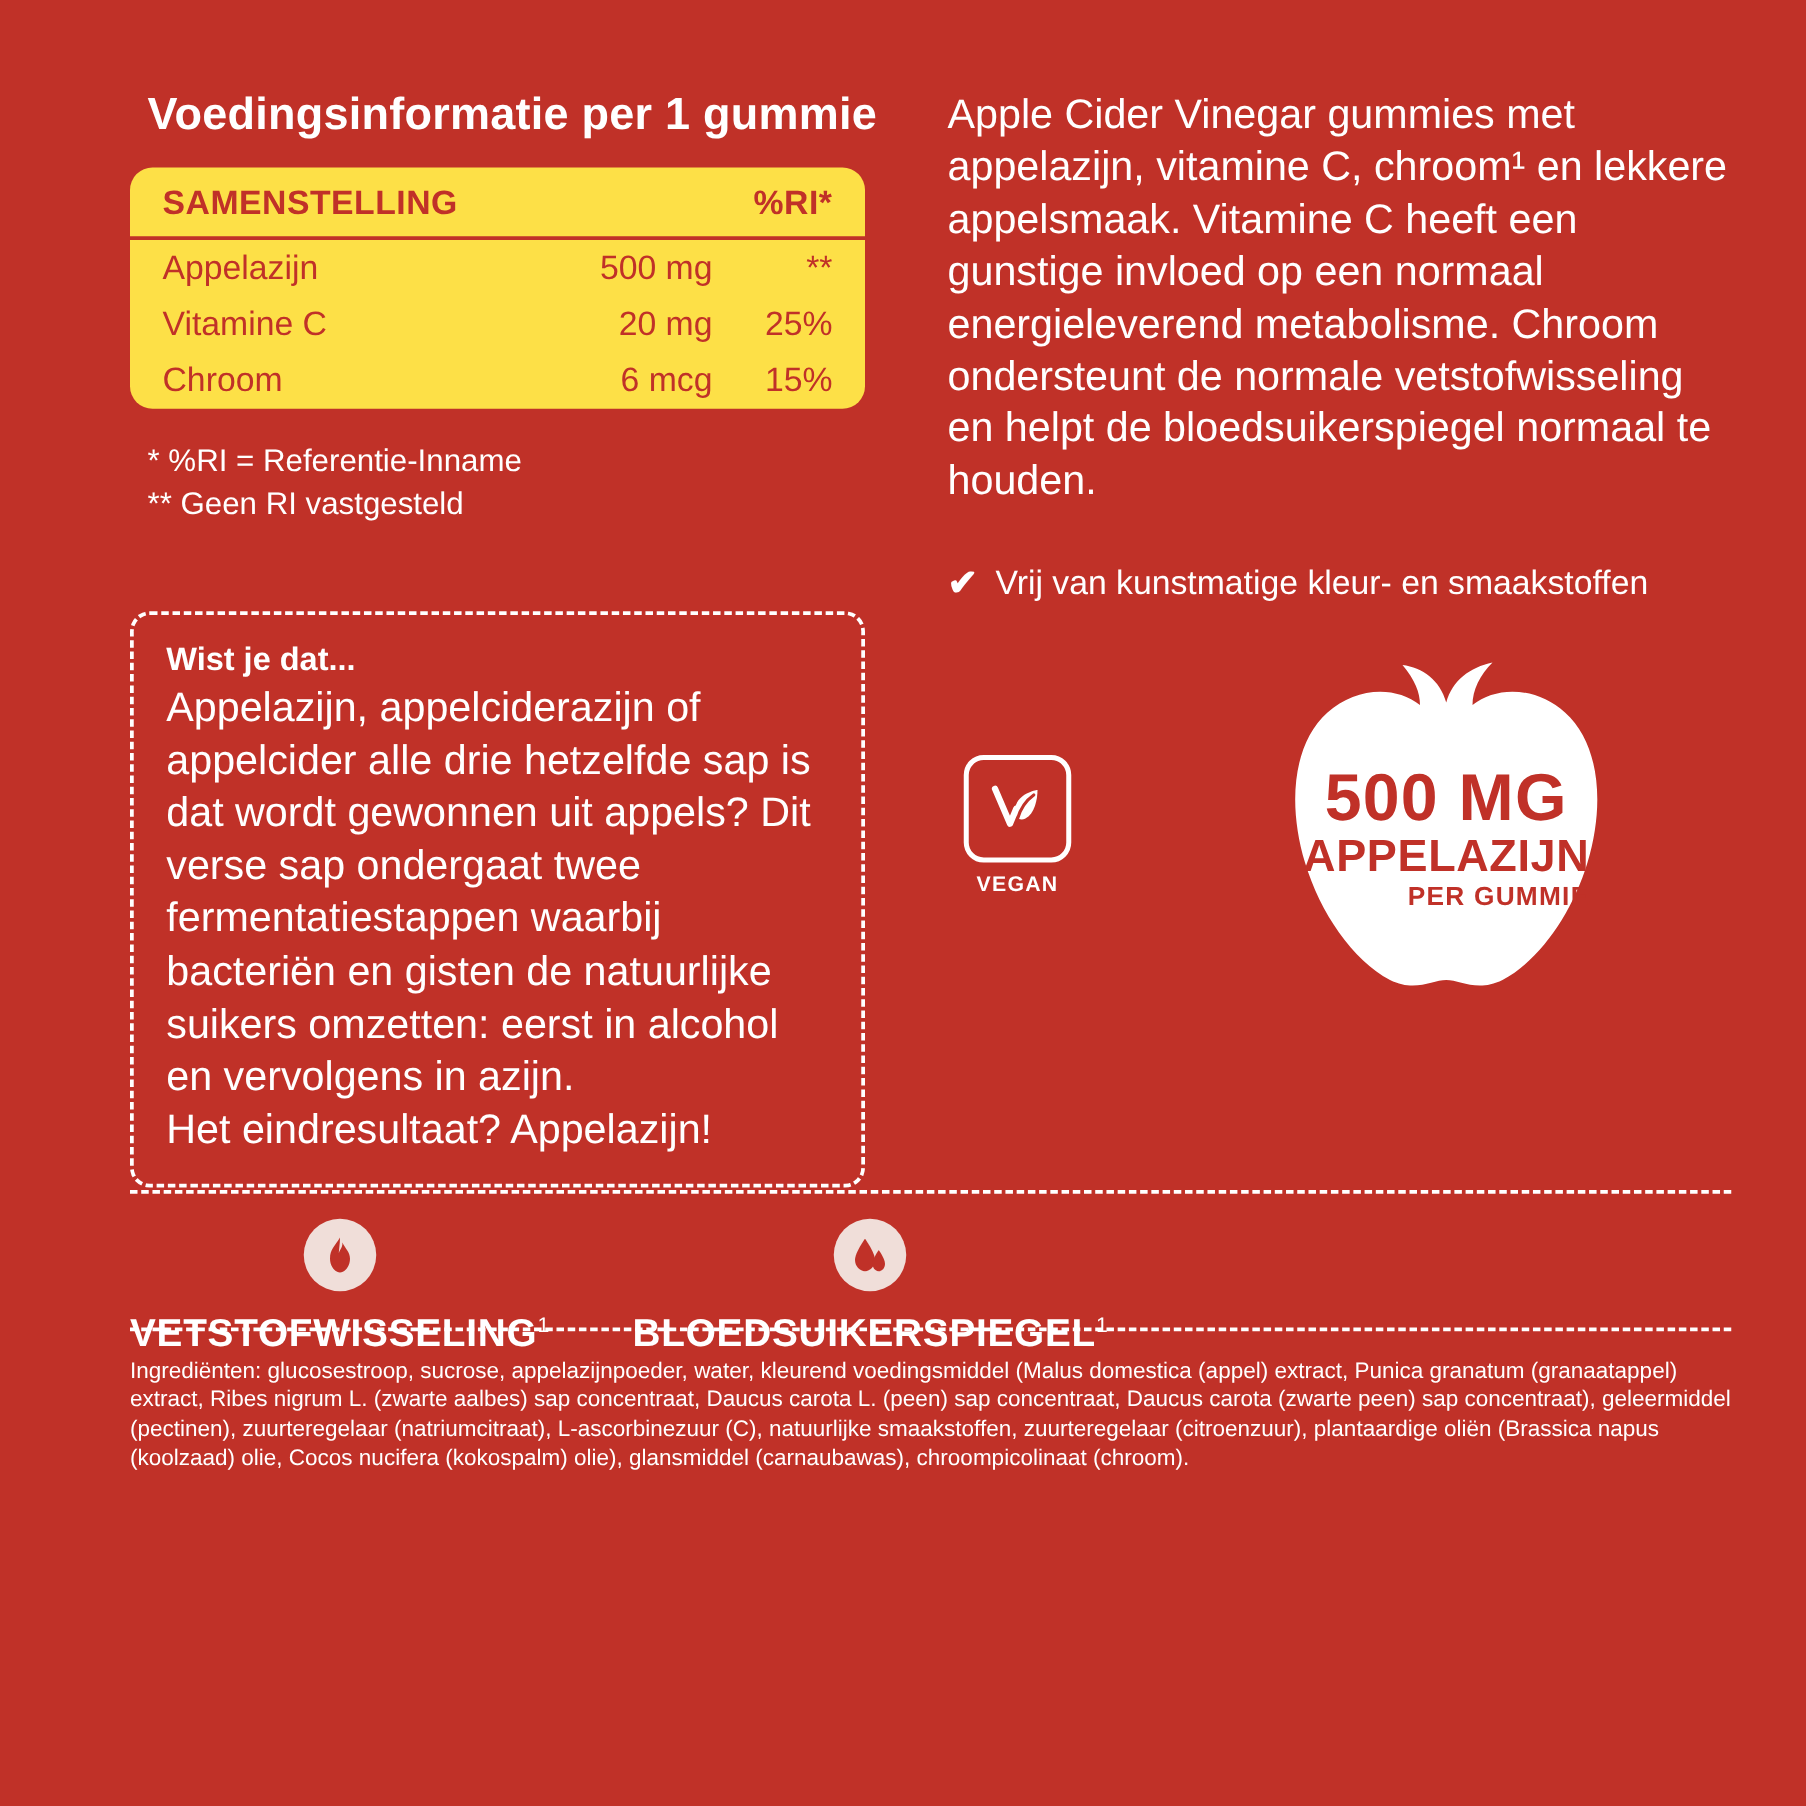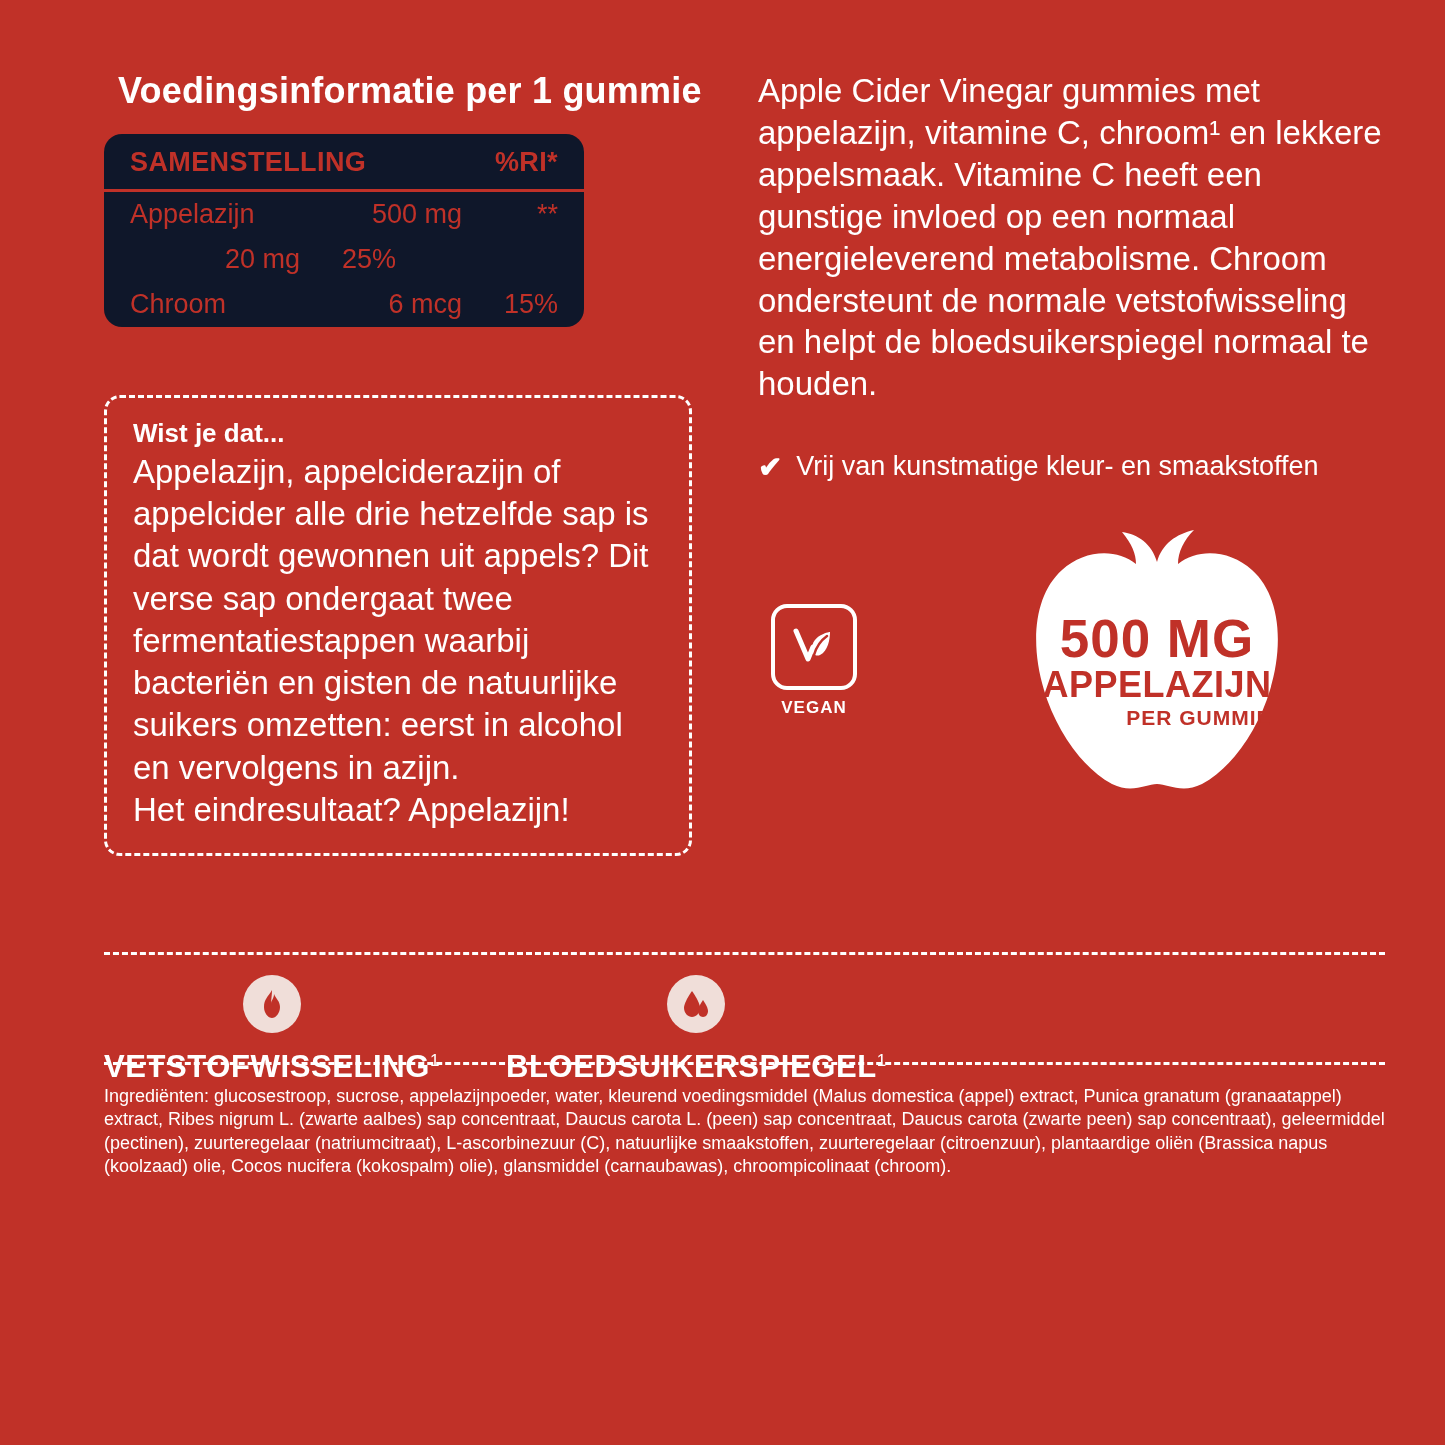--- a/index.html
+++ b/index.html
@@ -31,24 +31,24 @@
   .col-right { flex: 1; padding-left: 18px; }
 
   .nutri-title {
     font-size: 36px;
     font-weight: bold;
     letter-spacing: 0.2px;
     margin: 0 0 22px 14px;
   }
 
   .nutri-box {
-    background: #0f172a;
+    background: #fde047;
     color: #c03128;
     border-radius: 18px;
-    width: 480px;
+    width: 588px;
     padding: 0;
     overflow: hidden;
   }
   .nutri-head {
     display: flex;
     align-items: center;
     padding: 13px 26px 11px 26px;
     border-bottom: 3px solid #c03128;
     font-weight: bold;
     font-size: 27px;
@@ -240,30 +240,35 @@
           <span class="h-name">SAMENSTELLING</span>
           <span class="h-ri">%RI*</span>
         </div>
 
         <div class="nutri-row">
           <span class="c-name">Appelazijn</span>
           <span class="c-amt">500 mg</span>
           <span class="c-ri">**</span>
         </div>
         <div class="nutri-row">
+          <span class="c-name">Vitamine C</span>
           <span class="c-amt">20 mg</span>
           <span class="c-ri">25%</span>
         </div>
         <div class="nutri-row">
           <span class="c-name">Chroom</span>
           <span class="c-amt">6 mcg</span>
           <span class="c-ri">15%</span>
         </div>
       </div>
 
+      <div class="footnotes">
+        <div>* %RI = Referentie-Inname</div>
+        <div>** Geen RI vastgesteld</div>
+      </div>
 
       <div class="dyk">
         <div class="dyk-title">Wist je dat...</div>
         <div class="dyk-body">Appelazijn, appelciderazijn of appelcider alle drie hetzelfde sap is dat wordt gewonnen uit appels? Dit verse sap ondergaat twee fermentatiestappen waarbij bacteriën en gisten de natuurlijke suikers omzetten: eerst in alcohol en vervolgens in azijn.
 Het eindresultaat? Appelazijn!</div>
       </div>
 
     </div>
 
     <div class="col-right">

